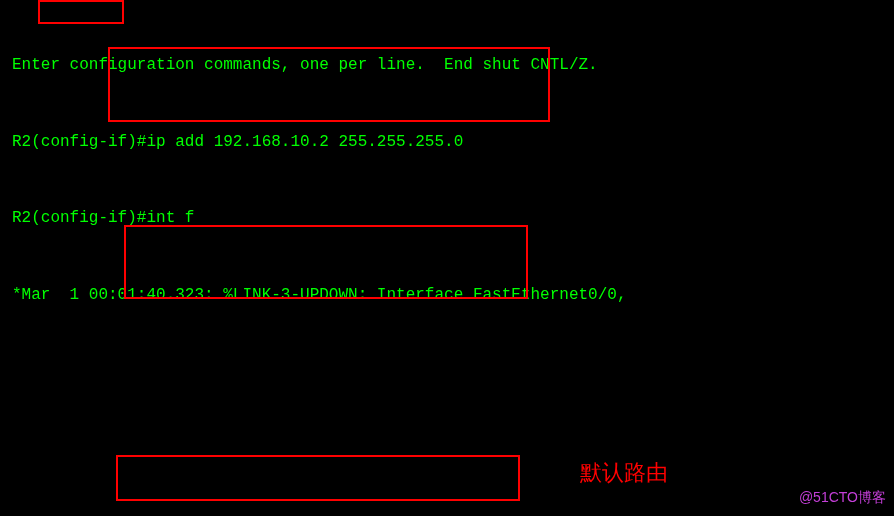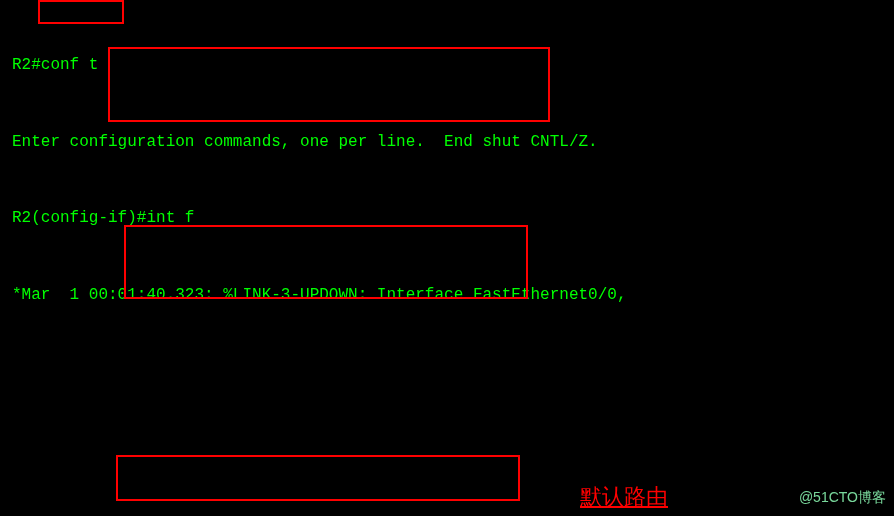--- a/index.html
+++ b/index.html
@@ -31,32 +31,32 @@
   .annotation {
     position: absolute;
     color: #ff0000;
     font-family: "SimSun", "Microsoft YaHei", sans-serif;
     font-size: 22px;
   }
   .watermark {
     position: absolute;
     right: 8px;
     bottom: 6px;
-    color: #86efac;
+    color: #d946ef;
     font-family: sans-serif;
     font-size: 14px;
     opacity: 0.9;
   }
 </style>
 </head>
 <body>
 
 <div class="terminal">
-  <span class="line">R2#conf t</span>
   <span class="line">Enter configuration commands, one per line.  End shut CNTL/Z.</span>
+  <span class="line">R2(config-if)#ip add 192.168.10.2 255.255.255.0</span>
   <span class="line">R2(config-if)#int f</span>
   <span class="line">*Mar  1 00:01:40.323: %LINK-3-UPDOWN: Interface FastEthernet0/0,</span>
   
   
   
   
   
   
   
   
@@ -68,15 +68,15 @@
   
   
   
 </div>
 
 <div class="box" style="left:38px;top:0px;width:82px;height:20px;"></div>
 <div class="box" style="left:108px;top:47px;width:438px;height:71px;"></div>
 <div class="box" style="left:124px;top:225px;width:400px;height:70px;"></div>
 <div class="box" style="left:116px;top:455px;width:400px;height:42px;"></div>
 
-<div class="annotation" style="left:580px;top:484px;text-decoration:underline;">默认路由</div>
+<div class="annotation" style="left:580px;top:460px;">默认路由</div>
 
 <div class="watermark">@51CTO博客</div>
 
 </body></html>

